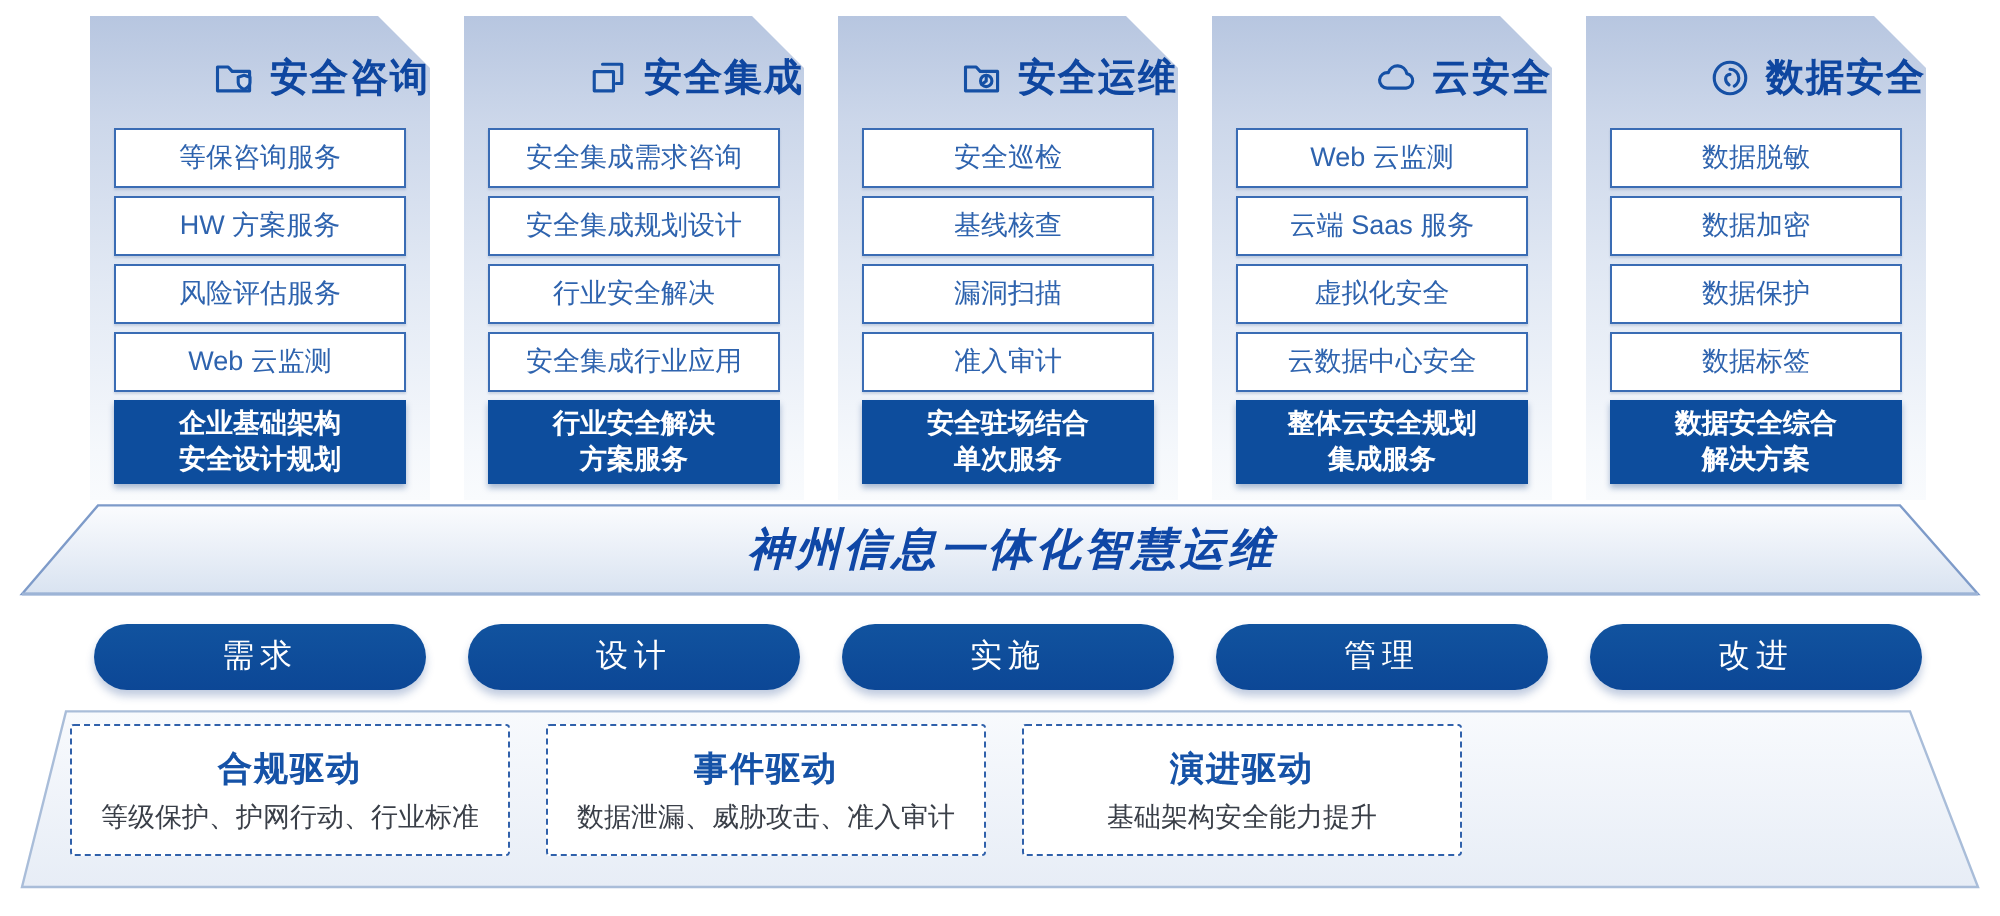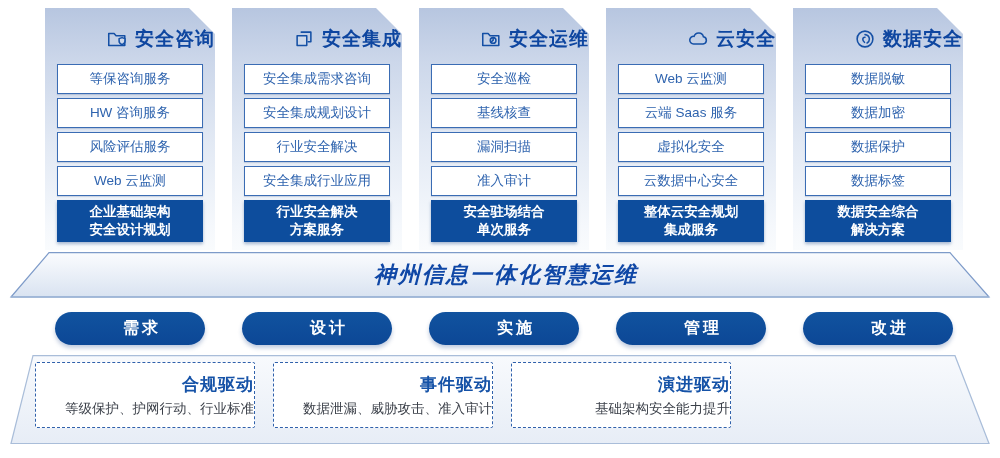--- a/index.html
+++ b/index.html
@@ -34,34 +34,34 @@
   .banner-wrap{position:absolute;left:0;top:252px;width:1000px;height:46px;padding-left:12px;}
   .banner-wrap svg{position:absolute;left:0;top:0;display:block;}
   .banner-title{
     position:absolute;inset:0;display:flex;align-items:center;justify-content:center;
     font-size:22px;font-weight:bold;font-style:italic;color:#0f47a6;letter-spacing:2px;
   }
   
   .pills{position:absolute;left:45px;top:312px;width:918px;display:flex;gap:17px;}
   .pill-slot{width:170px;display:flex;justify-content:center;}
   .pill{
-    width:126px;height:33px;border-radius:17px;
+    width:166px;height:33px;border-radius:17px;
     background:linear-gradient(180deg,#11539f,#0c4796);
-    color:#ffffff;font-size:16px;font-weight:bold;letter-spacing:3px;
+    color:#ffffff;font-size:16px;font-weight:normal;letter-spacing:3px;
     display:flex;align-items:center;justify-content:center;
-    box-shadow:0 3px 4px rgba(30,70,140,.28);white-space:nowrap;padding-left:24px;
+    box-shadow:0 3px 4px rgba(30,70,140,.28);white-space:nowrap;
   }
   
   .base-wrap{position:absolute;left:0;top:355px;width:1000px;height:90px;}
   .base-wrap svg{display:block;}
   .drivers{position:absolute;left:35px;top:362px;display:flex;gap:18px;}
   .driver{
     width:220px;height:66px;box-sizing:border-box;background:#ffffff;
     border:1.5px dashed #3061ab;border-radius:2px;
-    display:flex;flex-direction:column;align-items:flex-end;justify-content:center;gap:4px;
+    display:flex;flex-direction:column;align-items:center;justify-content:center;gap:4px;
   }
   .driver-title{font-size:17px;font-weight:bold;color:#1552a7;letter-spacing:1px;white-space:nowrap;}
   .driver-desc{font-size:13.5px;color:#3a3f48;white-space:nowrap;}
   
   .icon svg{stroke:#1550a5;fill:none;stroke-width:1.7;stroke-linecap:round;stroke-linejoin:round;}
 </style>
 </head>
 <body>
 
 <div class="stage">
@@ -72,21 +72,21 @@
       <header class="card-head">
         <span class="icon">
           <svg width="22" height="22" viewBox="0 0 24 24">
             <path d="M3 6h5.8l2.2 2.4h9.5V19H3z"></path>
             <path d="M14.3 11.6l3.2-1.1 3.2 1.1v2.9c0 2.3-3.2 3.7-3.2 3.7s-3.2-1.4-3.2-3.7z" fill="#cdd8ea"></path>
           </svg>
         </span>
         <h2 class="card-title">安全咨询</h2>
       </header>
       <div class="item">等保咨询服务</div>
-      <div class="item">HW 咨询服务</div>
+      <div class="item">HW 方案服务</div>
       <div class="item">风险评估服务</div>
       <div class="item">Web 云监测</div>
       <div class="highlight">
         <span>企业基础架构</span>
         <span>安全设计规划</span>
       </div>
     </section>
 
     <section class="card">
       <header class="card-head">

